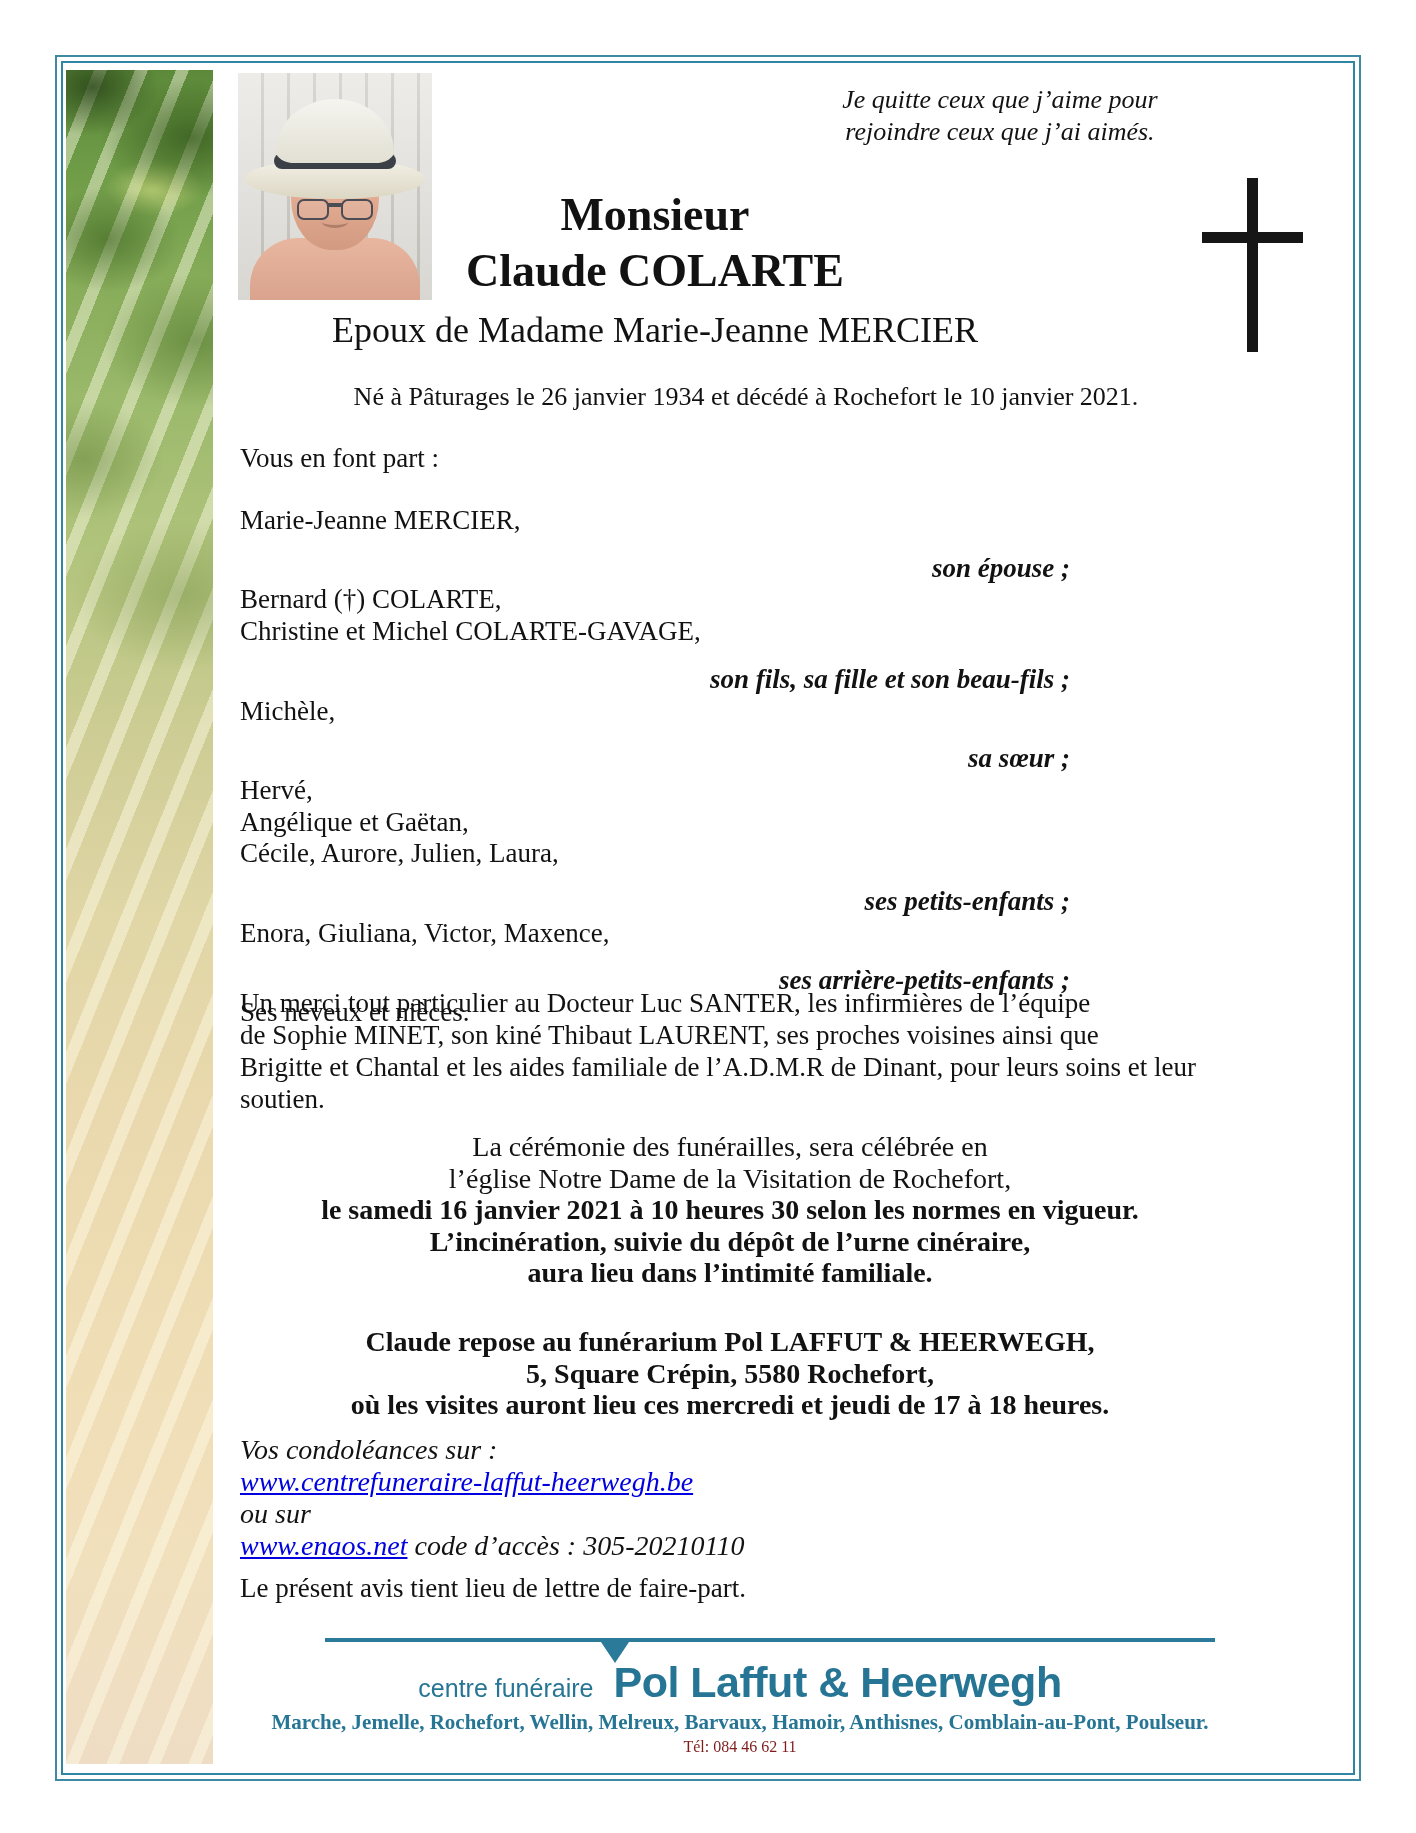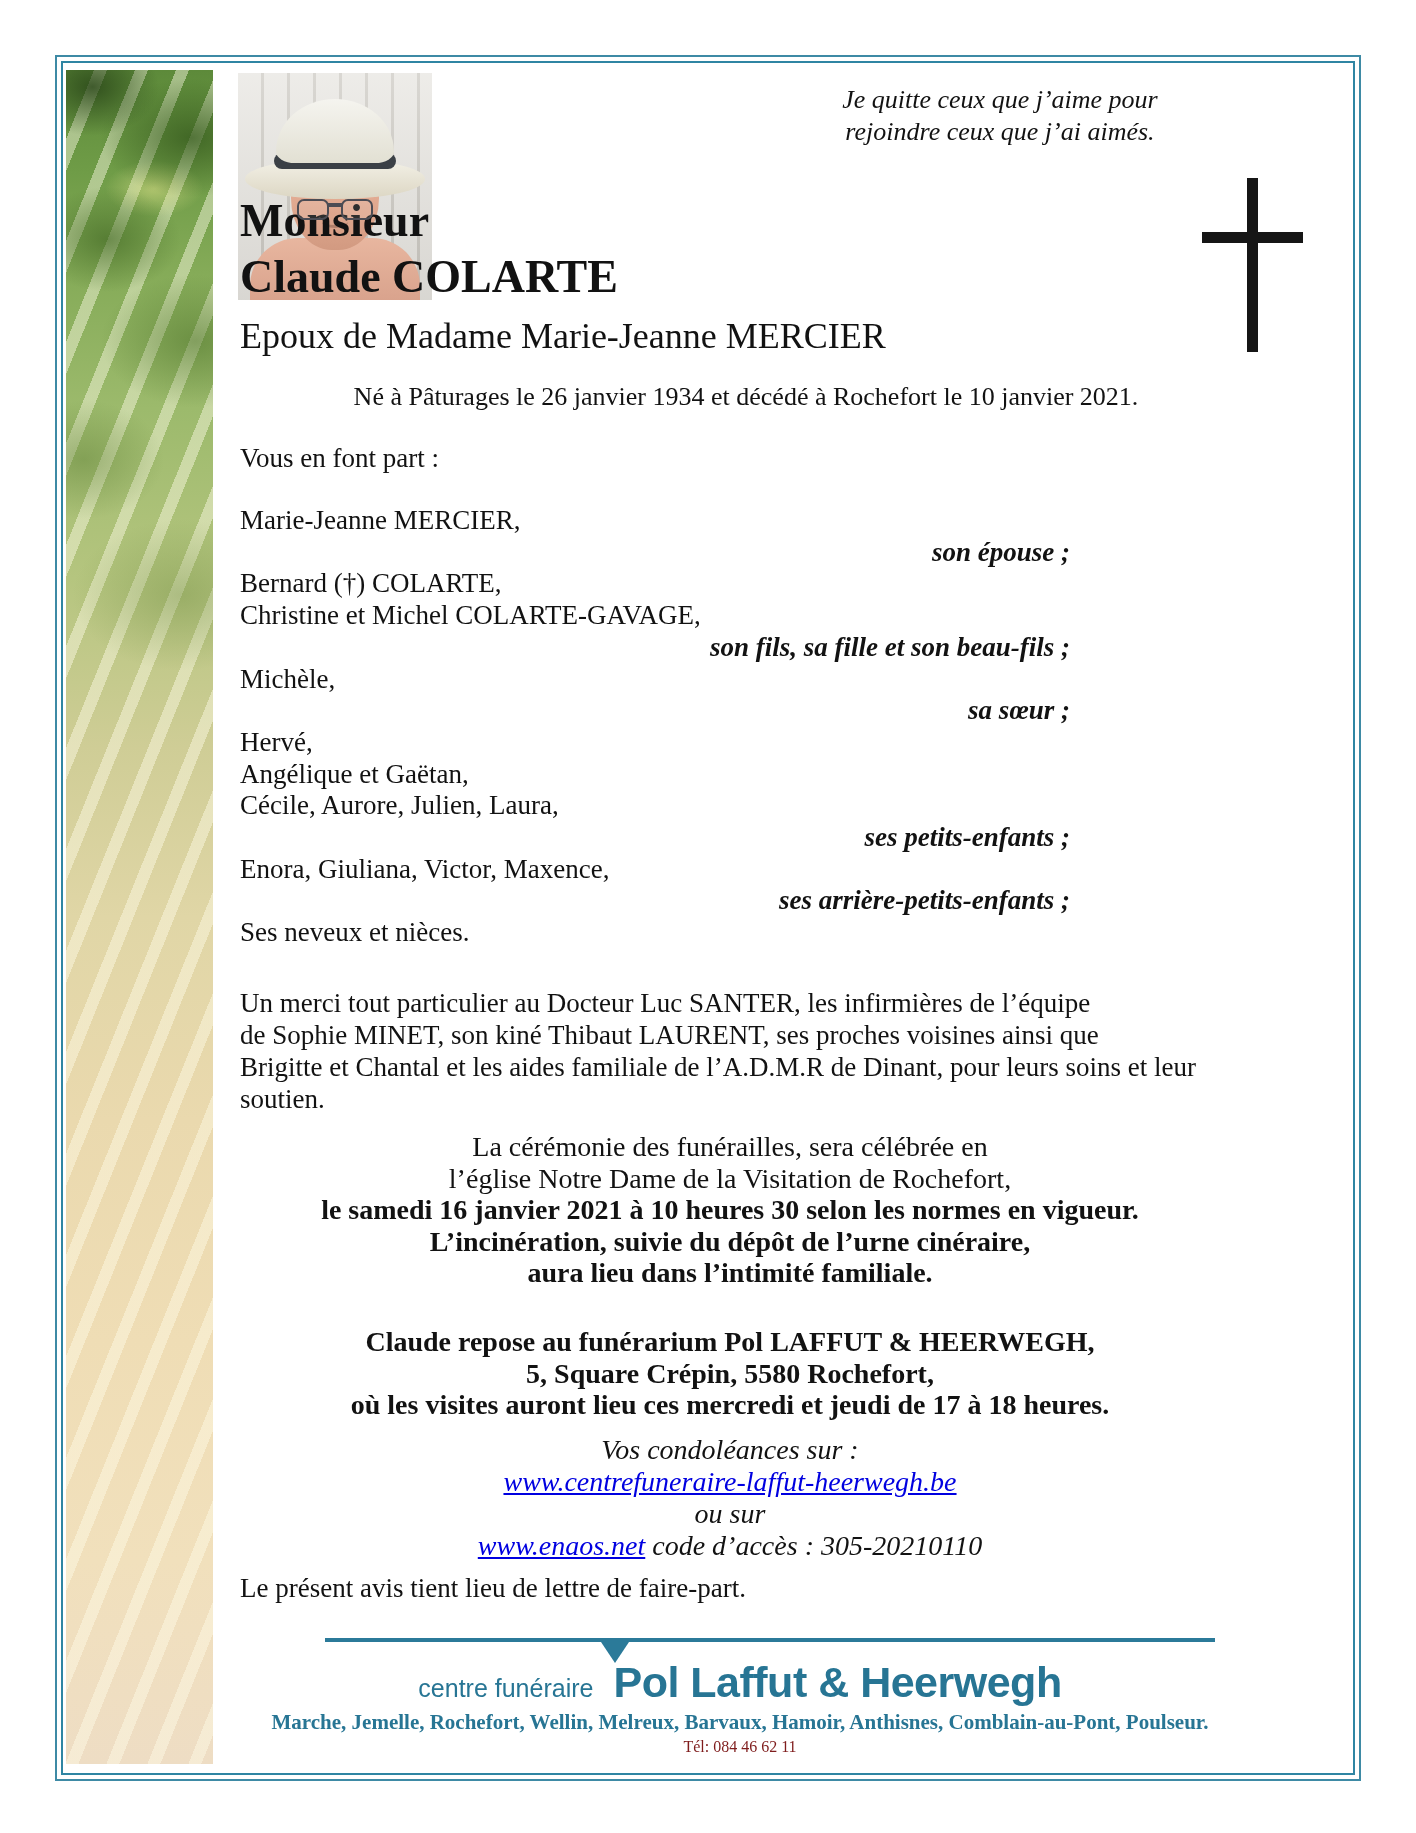--- a/index.html
+++ b/index.html
@@ -74,39 +74,39 @@
   
   .cross-v { position:absolute; left:1247px; top:178px; width:11px; height:174px; background:#161616; }
   .cross-h { position:absolute; left:1202px; top:232px; width:101px; height:11px; background:#161616; }
 
   
   .pre { white-space:pre-line; }
   .quote {
     position:absolute; left:760px; top:84px; width:480px; text-align:center;
     font-style:italic; font-size:26px; line-height:32px;
   }
-  .headings { position:absolute; left:240px; top:193px; width:830px; }
+  .headings { position:absolute; left:240px; top:187px; width:830px; text-align:center; }
   .title   { font-size:46px; font-weight:bold; line-height:56px; }
   .subtitle{ font-size:36px; line-height:46px; margin-top:8px; }
   .birth   { position:absolute; left:256px; top:380px; width:980px; text-align:center; font-size:26px; line-height:34px; }
   .intro   { position:absolute; left:240px; top:441px; font-size:27px; line-height:34px; }
 
   .family { position:absolute; left:240px; top:505px; width:830px; font-size:27px; }
   .fam-row { line-height:31.7px; }
   .fam-row.left  { text-align:left; }
-  .fam-row.role  { text-align:right; font-weight:bold; font-style:italic; }
+  .fam-row.role  { text-align:right; font-weight:bold; font-style:italic;margin-top:16px; }
 
   .thanks { position:absolute; left:240px; top:987px; width:980px; font-size:27px; line-height:32px; }
 
   .ceremony { position:absolute; left:240px; top:1131px; width:980px; text-align:center; font-size:28px; line-height:31.5px; }
   .ceremony .bold { font-weight:bold; }
 
   .repose { position:absolute; left:240px; top:1326px; width:980px; text-align:center; font-size:28px; line-height:31.5px; font-weight:bold; }
 
-  .condolences { position:absolute; left:240px; top:1434px; width:980px; text-align:center; font-style:italic; font-size:28px; line-height:32px; }
+  .condolences { position:absolute; left:240px; top:1434px; width:980px; font-style:italic; font-size:28px; line-height:32px; }
   .condolences a { color:#0000e0; text-decoration:underline; }
 
   .notice { position:absolute; left:240px; top:1571px; font-size:27px; line-height:34px; }
 
   
   .footer-rule { position:absolute; left:325px; top:1638px; width:890px; height:4px; background:#2b7a99; }
   .brand-row {
     position:absolute; left:240px; top:1658px; width:1000px; height:56px;
     display:flex; justify-content:center; align-items:baseline; gap:20px;
     font-family:"Liberation Sans", sans-serif; color:#277594;

